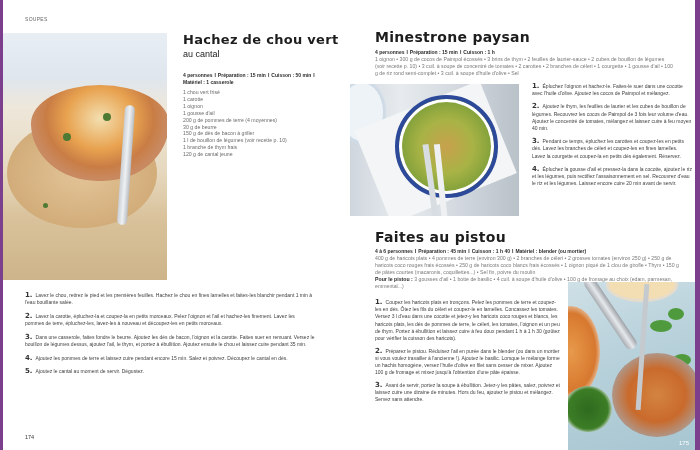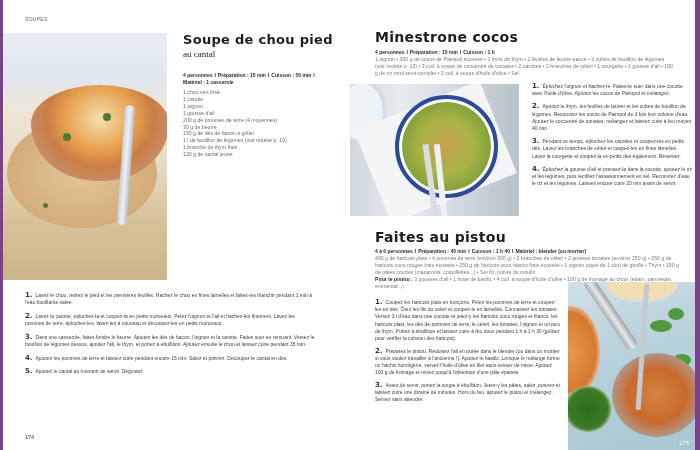--- a/index.html
+++ b/index.html
@@ -36,21 +36,21 @@
     .photo-pistou .bowl-left { position: absolute; left: -26px; top: 24px; width: 58px; height: 92px; border-radius: 50%; background: radial-gradient(ellipse, #e89a4b 0%, #d7782f 60%, #efe6d9 80%); }
     .photo-pistou .pot { position: absolute; left: 44px; top: 71px; width: 90px; height: 84px; border-radius: 50%; background: radial-gradient(ellipse, #d48440 0%, #c96a2c 45%, #a9a2a0 78%, #c6c8ca 100%); }
     .photo-pistou .handle { position: absolute; left: 14px; top: 0px; width: 12px; height: 84px; border-radius: 6px; background: linear-gradient(90deg,#a8adb2,#e6e9ec,#9ca1a6); transform: rotate(-34deg); transform-origin: top left; }
     .photo-pistou .ladle { position: absolute; left: 72px; top: 2px; width: 5px; height: 126px; background: #c5cacf; transform: rotate(4deg); }
     .photo-pistou .pesto { position: absolute; left: -4px; top: 104px; width: 48px; height: 46px; border-radius: 50%; background: radial-gradient(circle, #2f6a1e 0%, #3c7d26 60%, #e9eef0 78%); }
     .photo-pistou .leaf { position: absolute; width: 22px; height: 12px; border-radius: 50%; background: #4f9a3c; }
     .photo-pistou .pagenum-img { position: absolute; right: 6px; bottom: 4px; font-size: 6px; color: #ffffff; }
 
     .title { position: absolute; font-family: "DejaVu Sans", sans-serif; font-weight: bold; color: #1d1d1d; letter-spacing: 0.3px; }
     .title-chou { left: 183px; top: 32px; font-size: 13px; }
-    .subtitle-chou { position: absolute; left: 183px; top: 49px; font-family: Liberation Serif, serif; font-size: 9px; color: #222; }
+    .subtitle-chou { position: absolute; left: 183px; top: 49px; font-family: Liberation Sans, sans-serif; font-size: 9px; color: #222; }
     .title-minestrone { left: 375px; top: 29px; font-size: 14px; }
     .title-pistou { left: 375px; top: 229px; font-size: 14px; }
 
     .meta { position: absolute; font-size: 5px; line-height: 6.8px; color: #2a2a2a; }
     .meta b { font-weight: bold; }
     .meta .sep { font-weight: bold; margin: 0 2px; }
     .meta-chou { left: 183px; top: 72px; width: 150px; }
     .meta-minestrone { left: 375px; top: 49px; width: 300px; }
     .meta-pistou { left: 375px; top: 248px; width: 305px; }
 
@@ -82,21 +82,21 @@
 
 <div class="photo photo-chou">
   <div class="board"></div>
   <div class="bowl"></div>
   <div class="herb" style="left:100px;top:80px;"></div>
   <div class="herb" style="left:60px;top:100px;"></div>
   <div class="herb" style="left:40px;top:170px;width:5px;height:5px;"></div>
   <div class="spoon"></div>
 </div>
 
-<div class="title title-chou">Soupe de chou pied</div>
+<div class="title title-chou">Hachez de chou vert</div>
 <div class="subtitle-chou">au cantal</div>
 
 <div class="meta meta-chou">
   <b>4 personnes</b><span class="sep">I</span><b>Préparation : 15 min</b><span class="sep">I</span><b>Cuisson : 50 min</b><span class="sep">I</span><br>
   <b>Matériel : 1 casserole</b>
 </div>
 
 <ul class="ingredients-list">
   <li>1 chou vert frisé</li>
   <li>1 carotte</li>
@@ -113,21 +113,21 @@
 <ol class="steps steps-chou">
   <li><span class="num">1.</span><span>Lavez le chou, retirez le pied et les premières feuilles. Hachez le chou en fines lamelles et faites-les blanchir pendant 1 min à l'eau bouillante salée.</span></li>
   <li><span class="num">2.</span><span>Lavez la carotte, épluchez-la et coupez-la en petits morceaux. Pelez l'oignon et l'ail et hachez-les finement. Lavez les pommes de terre, épluchez-les, lavez-les à nouveau et découpez-les en petits morceaux.</span></li>
   <li><span class="num">3.</span><span>Dans une casserole, faites fondre le beurre. Ajoutez les dés de bacon, l'oignon et la carotte. Faites suer en remuant. Versez le bouillon de légumes dessus, ajoutez l'ail, le thym, et portez à ébullition. Ajoutez ensuite le chou et laissez cuire pendant 35 min.</span></li>
   <li><span class="num">4.</span><span>Ajoutez les pommes de terre et laissez cuire pendant encore 15 min. Salez et poivrez. Découpez le cantal en dés.</span></li>
   <li><span class="num">5.</span><span>Ajoutez le cantal au moment de servir. Dégustez.</span></li>
 </ol>
 
 <div class="page-number pn-left">174</div>
 
-<div class="title title-minestrone">Minestrone cocos</div>
+<div class="title title-minestrone">Minestrone paysan</div>
 <div class="meta meta-minestrone">
   <b>4 personnes</b><span class="sep">I</span><b>Préparation : 15 min</b><span class="sep">I</span><b>Cuisson : 1 h</b>
 </div>
 <div class="ing-inline ing-minestrone">1 oignon • 300 g de cocos de Paimpol écossés • 3 brins de thym • 2 feuilles de laurier-sauce • 2 cubes de bouillon de légumes (voir recette p. 10) • 3 cuil. à soupe de concentré de tomates • 2 carottes • 2 branches de céleri • 1 courgette • 1 gousse d'ail • 100 g de riz rond semi-complet • 3 cuil. à soupe d'huile d'olive • Sel</div>
 
 <div class="photo photo-minestrone">
   <div class="plate"></div>
   <div class="napkin"></div>
   <div class="pot"></div>
   <div class="ladle"></div>

